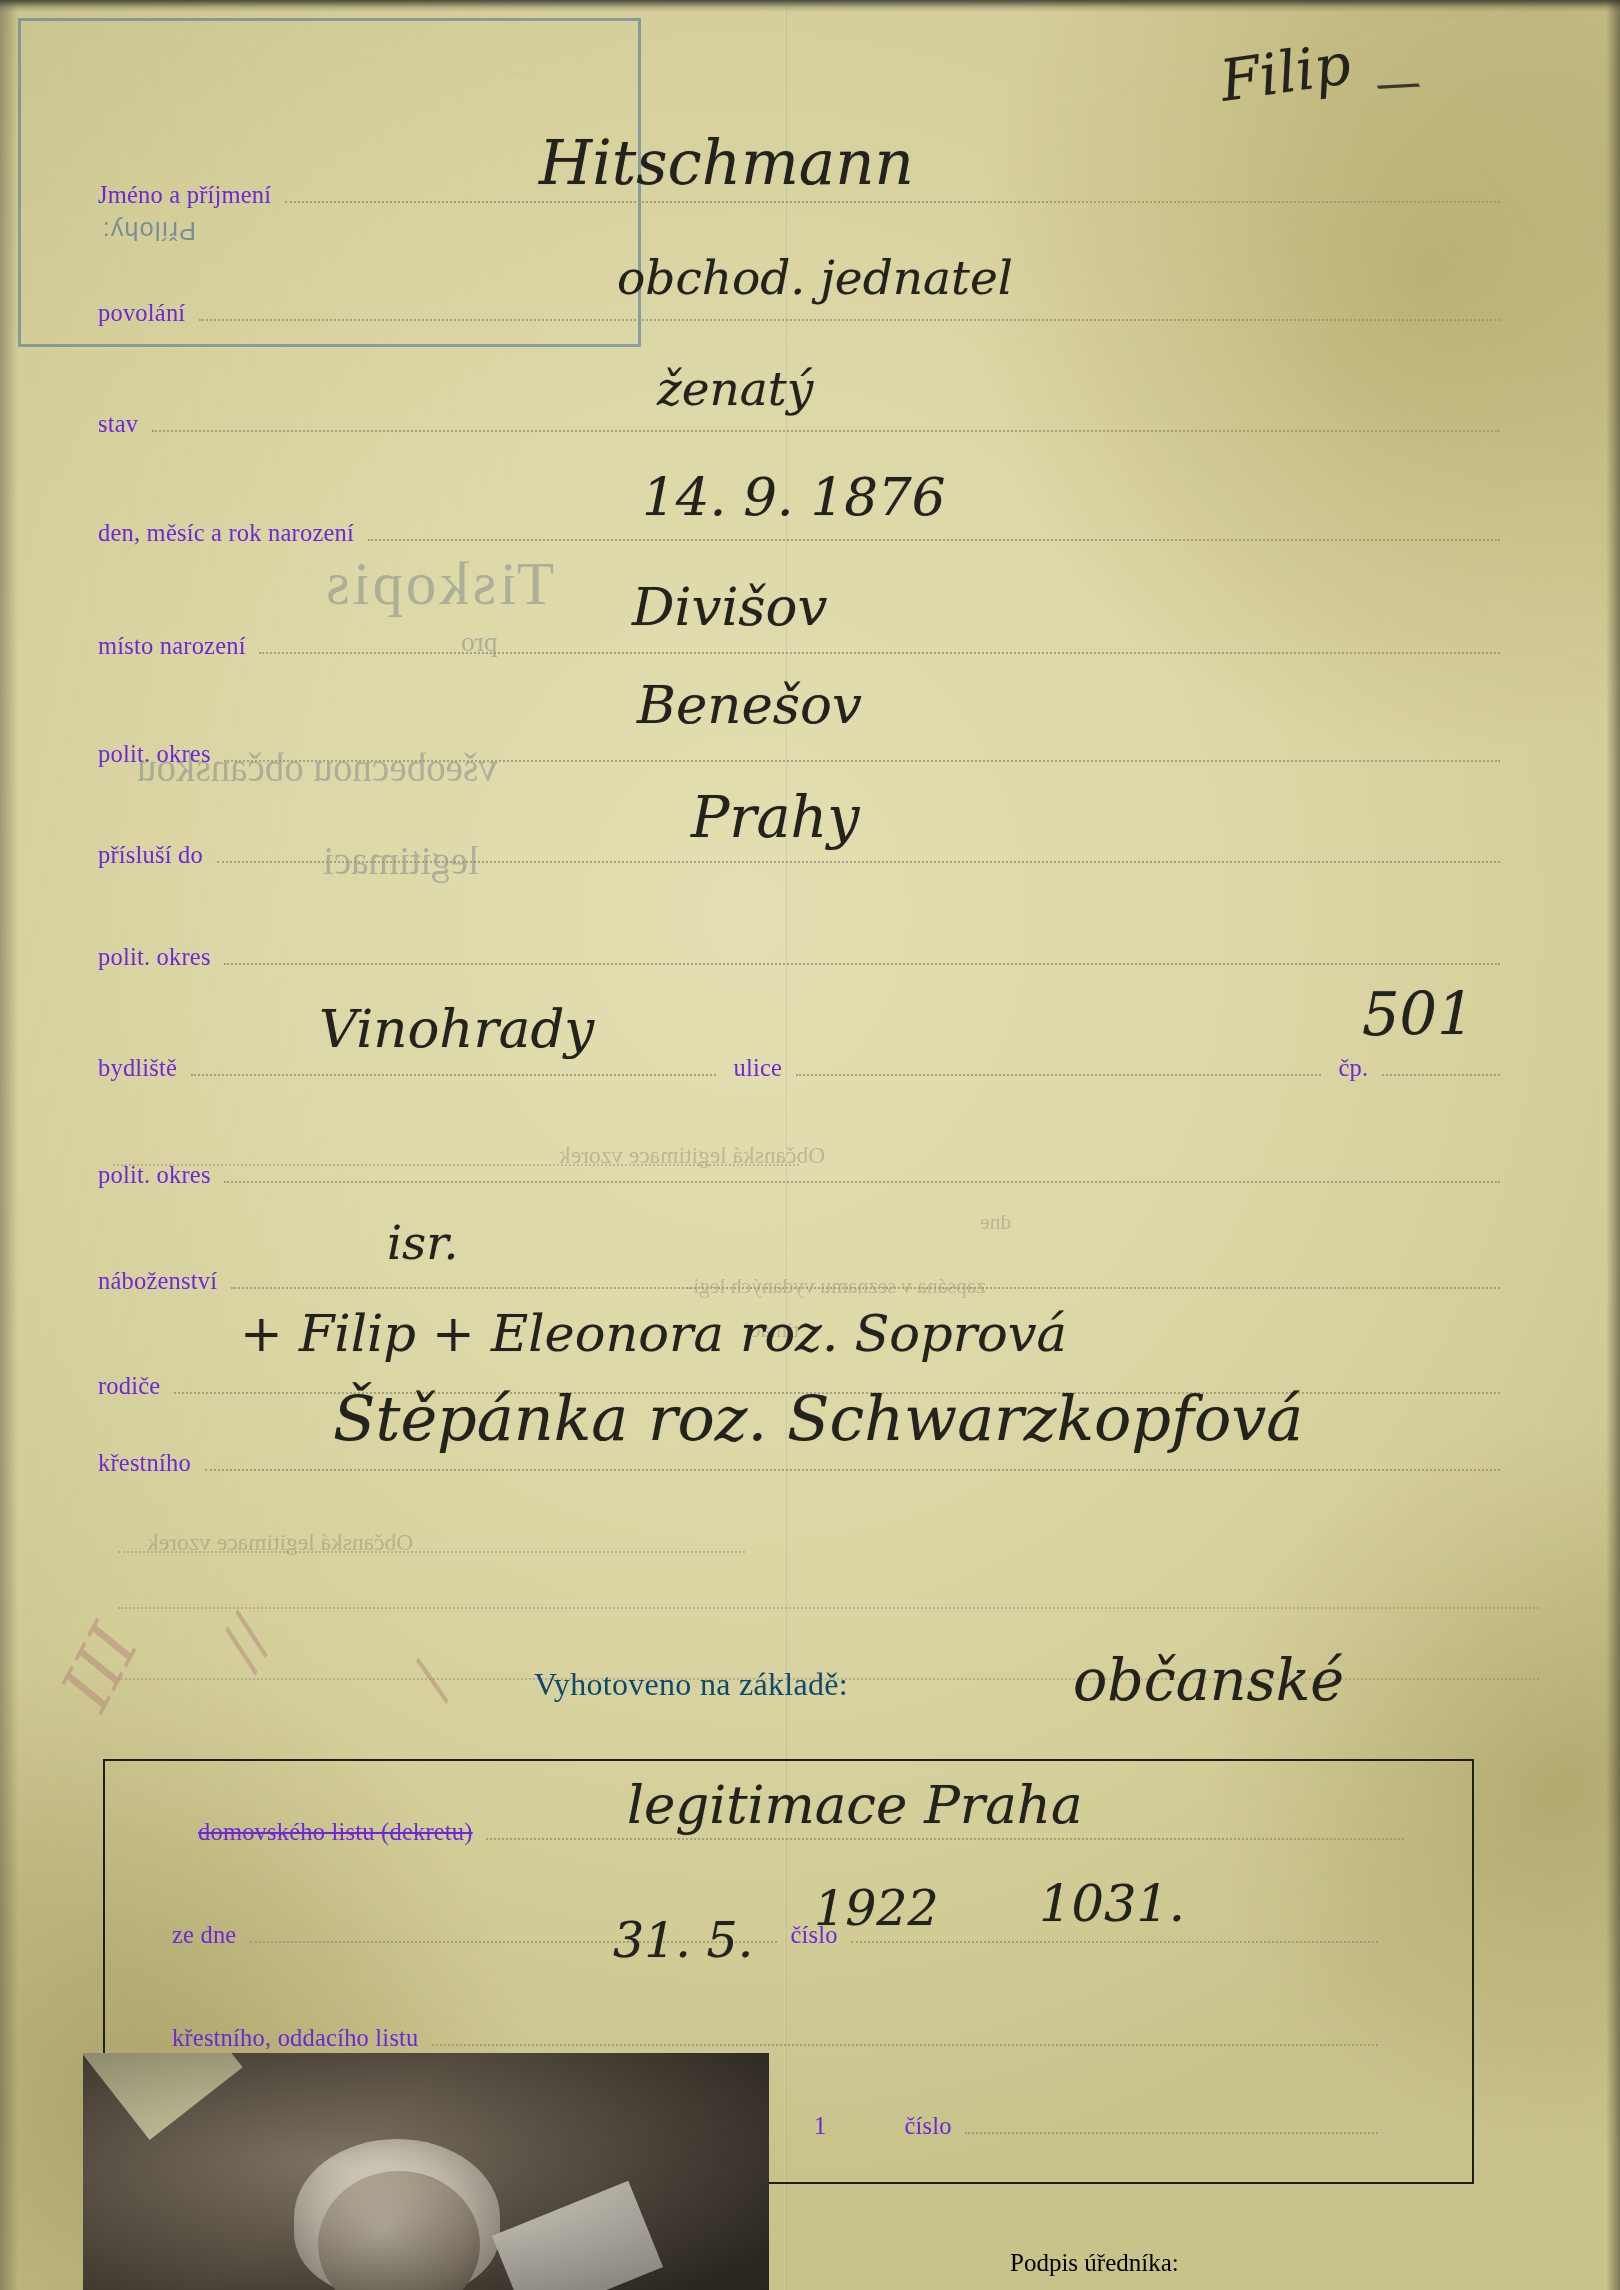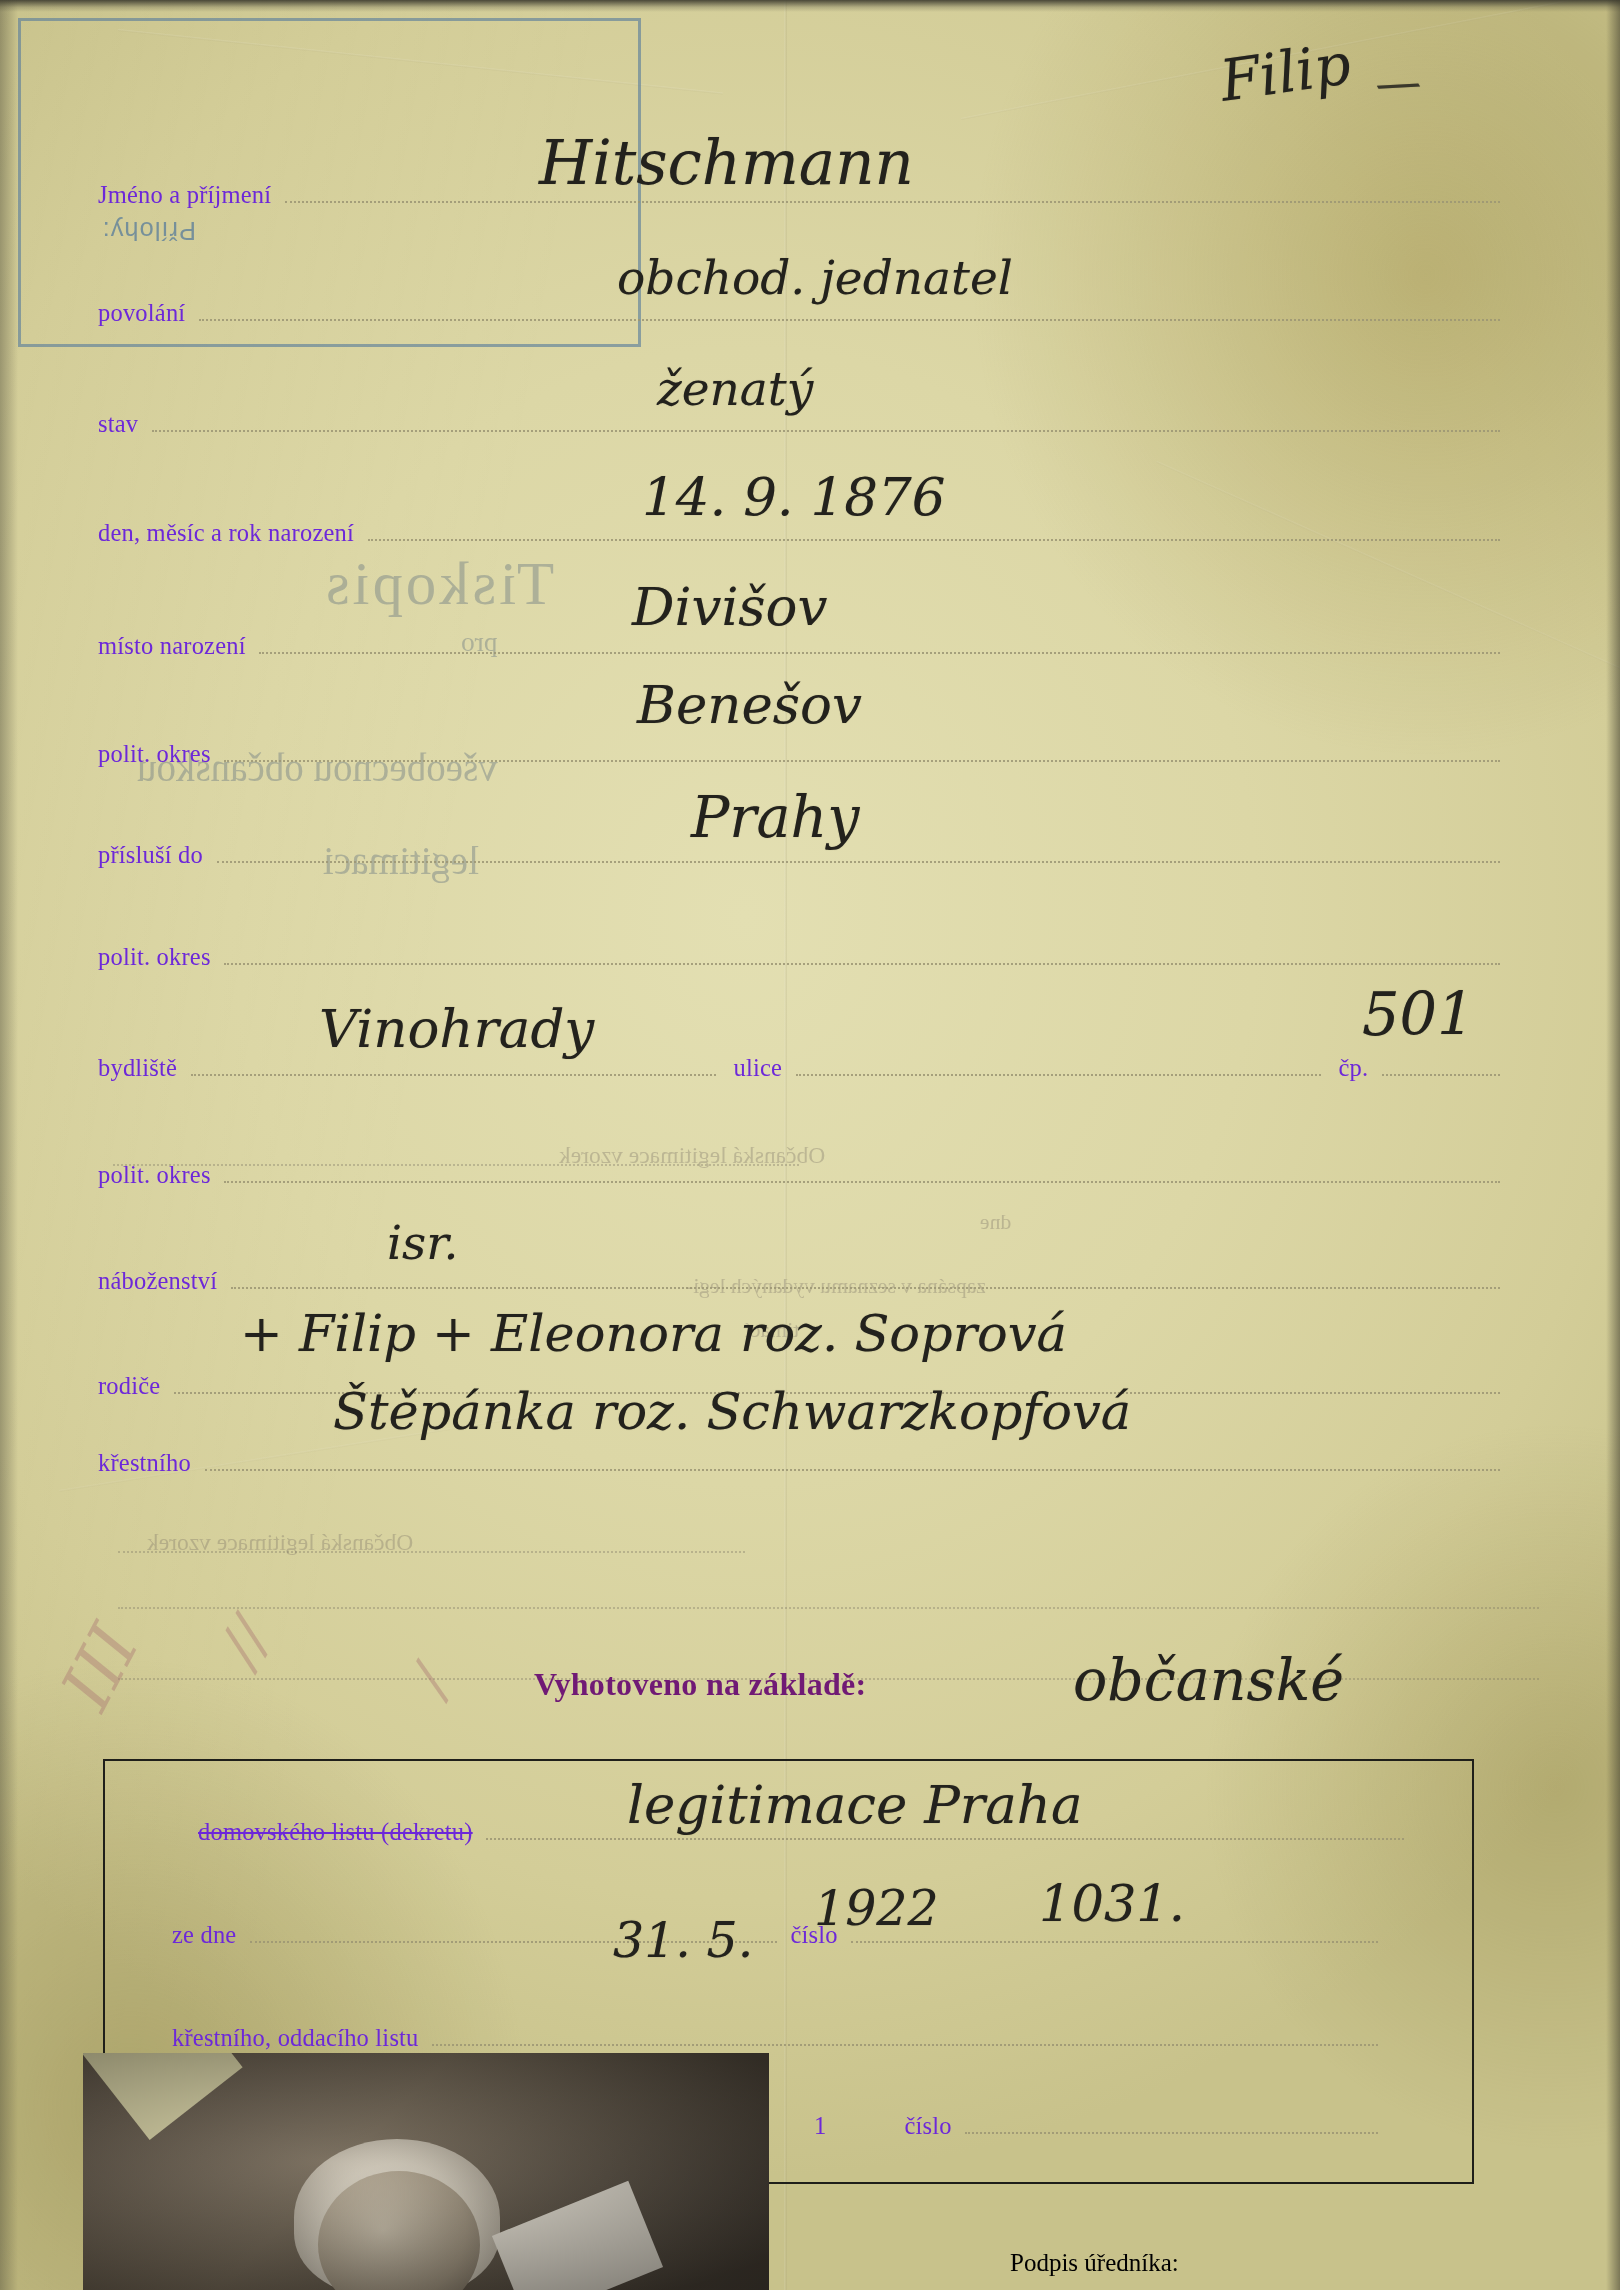--- a/index.html
+++ b/index.html
@@ -84,22 +84,22 @@
     font-family: "DejaVu Serif", serif;
     font-style: italic;
     color: #23221d;
     white-space: nowrap;
     text-shadow: 0 0 1px rgba(40,38,30,0.35);
   }
   
   .heading {
     position: absolute;
     font-size: 32px;
-    font-weight: bold;
-    color: #701a75;
+    font-weight: normal;
+    color: #0c4a6e;
     letter-spacing: 0.3px;
   }
   
   .box {
     position: absolute;
     border: 2.9px solid #1f1f1a;
   }
   .box-row {
     position: absolute;
     display: flex;
@@ -294,21 +294,21 @@
     <div class="row" style="left:98px; top:1372px; width:1402px;">
       <span class="lbl">rodiče</span>
       <span class="dots"></span>
     </div>
     <div class="hw" style="left:240px; top:1304px; font-size:51px;">+ Filip   + Eleonora roz. Soprová</div>
 
     <div class="row" style="left:98px; top:1449px; width:1402px;">
       <span class="lbl">křestního</span>
       <span class="dots"></span>
     </div>
-    <div class="hw" style="left:333px; top:1382px; font-size:51px;">Štěpánka roz. Schwarzkopfová</div>
+    <div class="hw" style="left:333px; top:1382px; font-size:62px;">Štěpánka roz. Schwarzkopfová</div>
 
   </div>
 
   <div class="heading" style="left:534px; top:1666px;">Vyhotoveno na základě:</div>
   <div class="hw" style="left:1073px; top:1647px; font-size:57px;">občanské</div>
 
   <div class="box" style="left:103px; top:1759px; width:1367px; height:421px;"></div>
 
   <div class="box-row" style="left:172px; top:1818px; width:1206px;margin-left:26px;">
     <span class="lbl strike">domovského listu (dekretu)</span>

